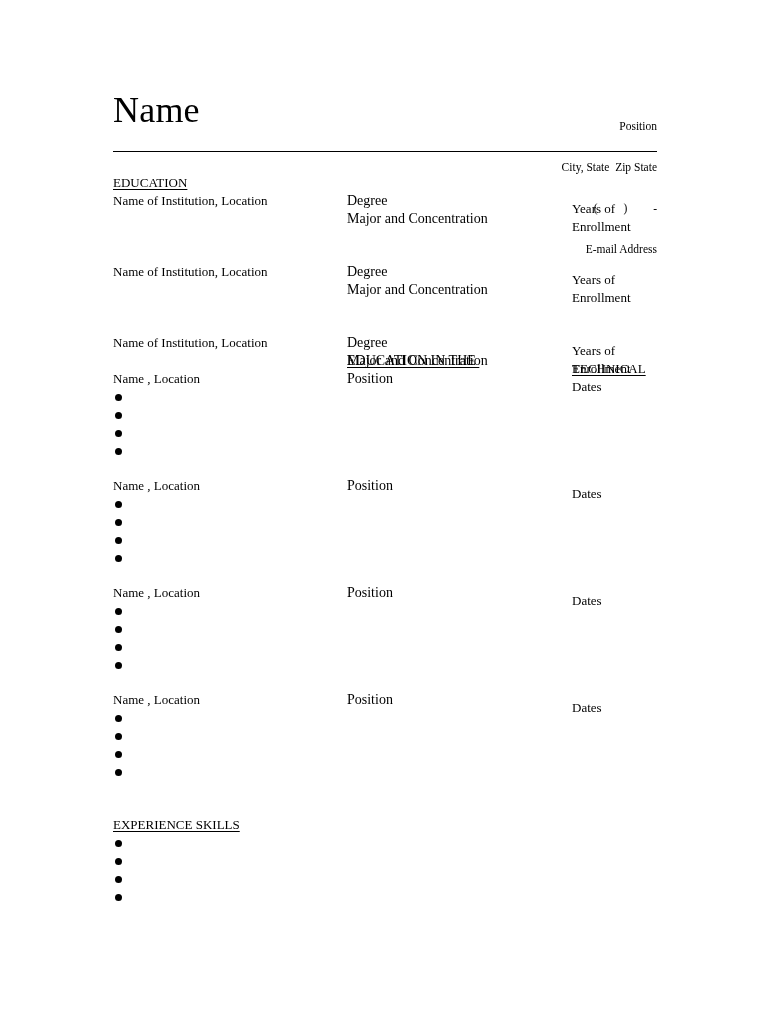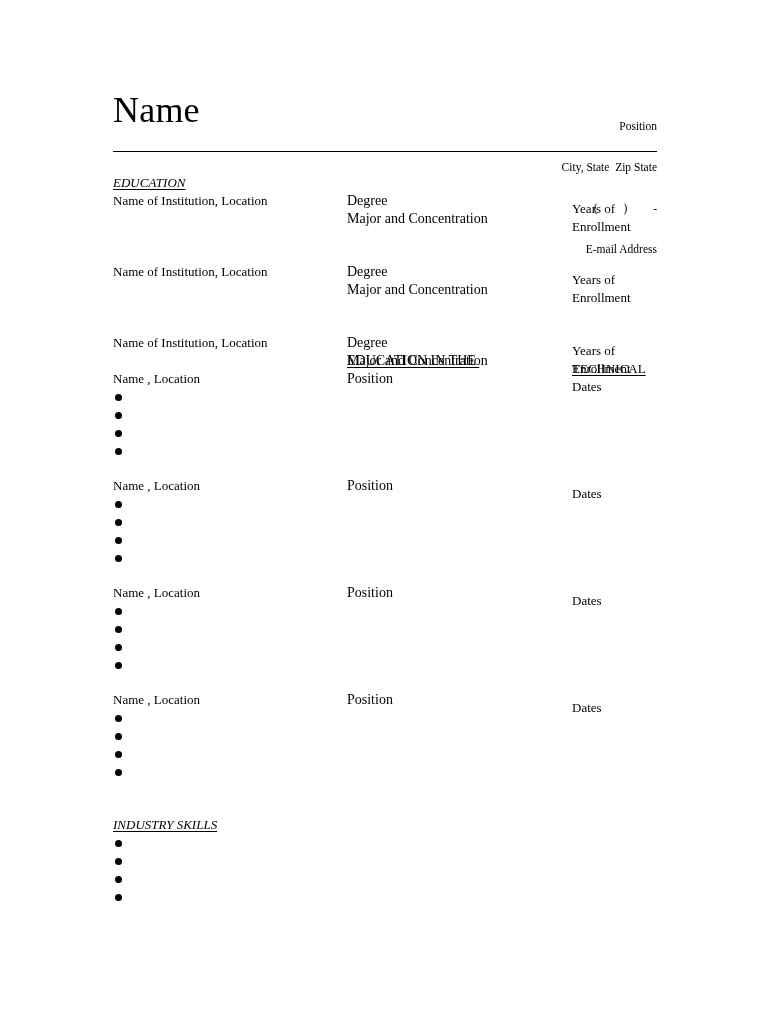--- a/index.html
+++ b/index.html
@@ -101,21 +101,20 @@
     white-space: pre;
     margin-left: 36px;
   }
 
   .section-heading {
     font-size: 13px;
     line-height: 18px;
     text-decoration: underline;
     text-underline-offset: 2px;
     white-space: pre;
-    font-style: italic;
   }
   .u { text-decoration: underline; text-underline-offset: 2px; }
 
   
   .bullet-list {
     position: relative;
     width: 300px;
   }
   .bullet-item {
     position: relative;
@@ -292,21 +291,21 @@
         <span class="bullet-text"></span>
       </div>
       <div class="bullet-item">
         <span class="bullet-text"></span>
       </div>
     </div>
   </div>
 
   <div class="section" style="top:816px;">
     <div class="row">
-      <span class="col1 section-heading">INDUSTRY SKILLS</span>
+      <span class="col1 section-heading">EXPERIENCE SKILLS</span>
     </div>
     <div class="bullet-list">
       <div class="bullet-item">
         <span class="bullet-text"></span>
       </div>
       <div class="bullet-item">
         <span class="bullet-text"></span>
       </div>
       <div class="bullet-item">
         <span class="bullet-text"></span>

